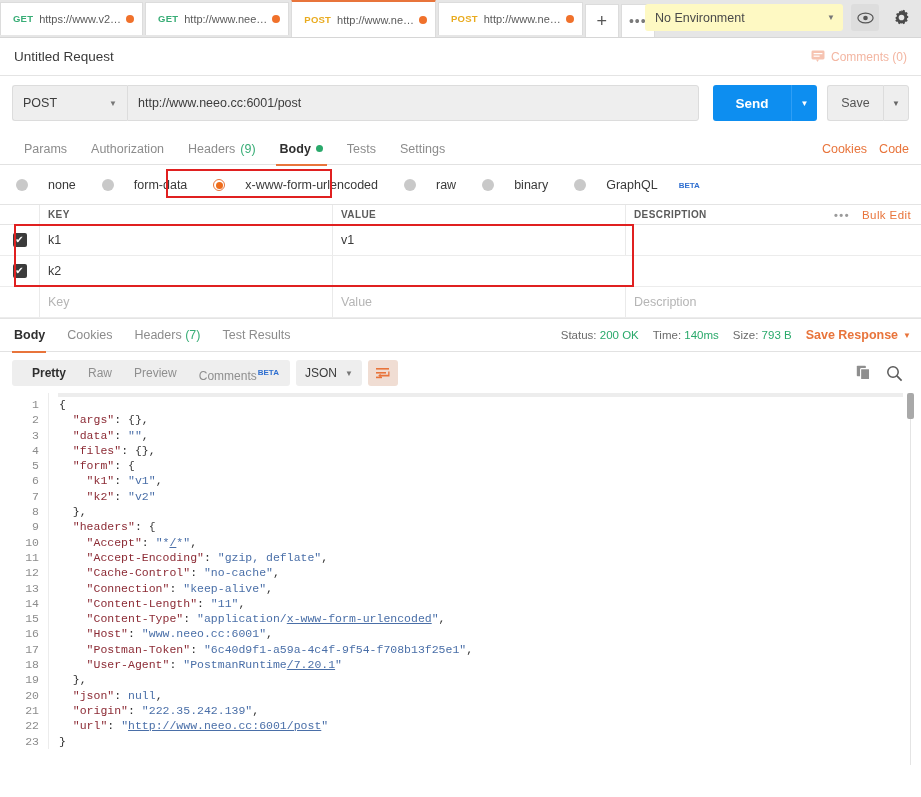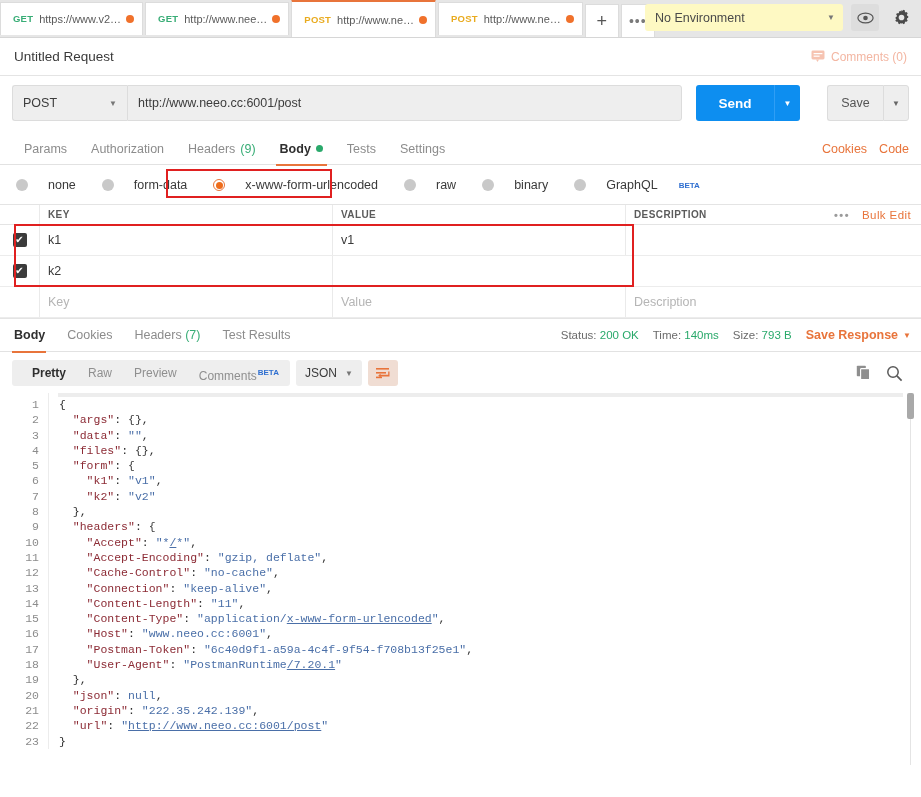--- a/index.html
+++ b/index.html
@@ -113,21 +113,21 @@
     font-size: 13.5px; font-weight: bold;
     display:flex; align-items:center; justify-content:center;
     border-radius: 3px 0 0 3px;
   }
   .send-caret {
     width: 26px; height: 36px; background: #0d8ef0; color: #fff;
     display:flex; align-items:center; justify-content:center;
     border-radius: 0 3px 3px 0; border-left: 1px solid #2f9ef5;
     font-size: 8px;
   }
-  .save-group { display:flex; margin-left: 27px; text-align: center; }
+  .save-group { display:flex; margin-left: 10px; text-align: center; }
   .save-btn {
     width: 56px; height: 36px; background: #eeeeee; color: #555;
     font-size: 12.5px;
     display:flex; align-items:center; justify-content:center;
     border: 1px solid #dcdcdc; border-right: none; border-radius: 3px 0 0 3px;
   }
   .save-caret {
     width: 26px; height: 36px; background: #eeeeee; color: #666;
     display:flex; align-items:center; justify-content:center;
     border: 1px solid #dcdcdc; border-radius: 0 3px 3px 0; font-size: 8px;

